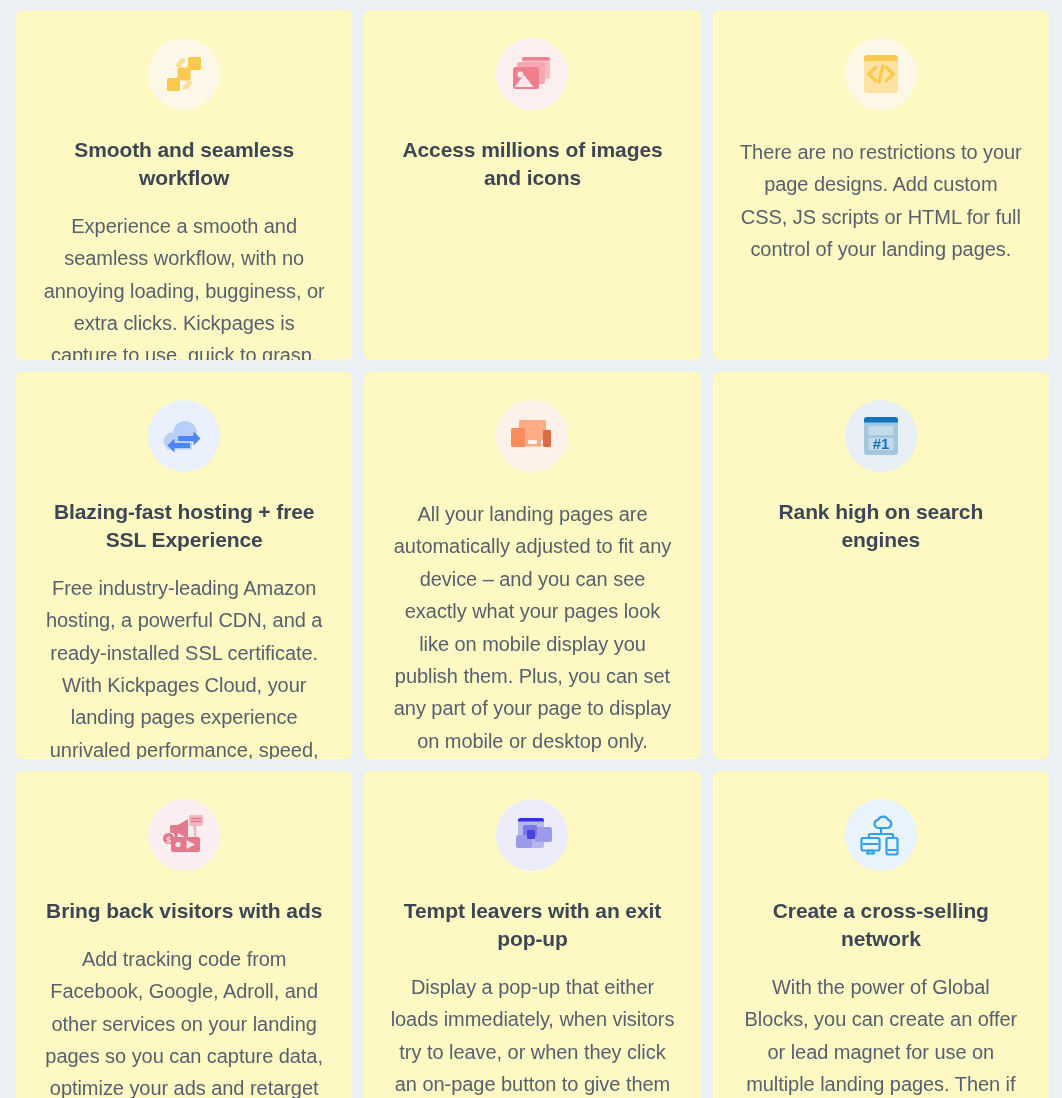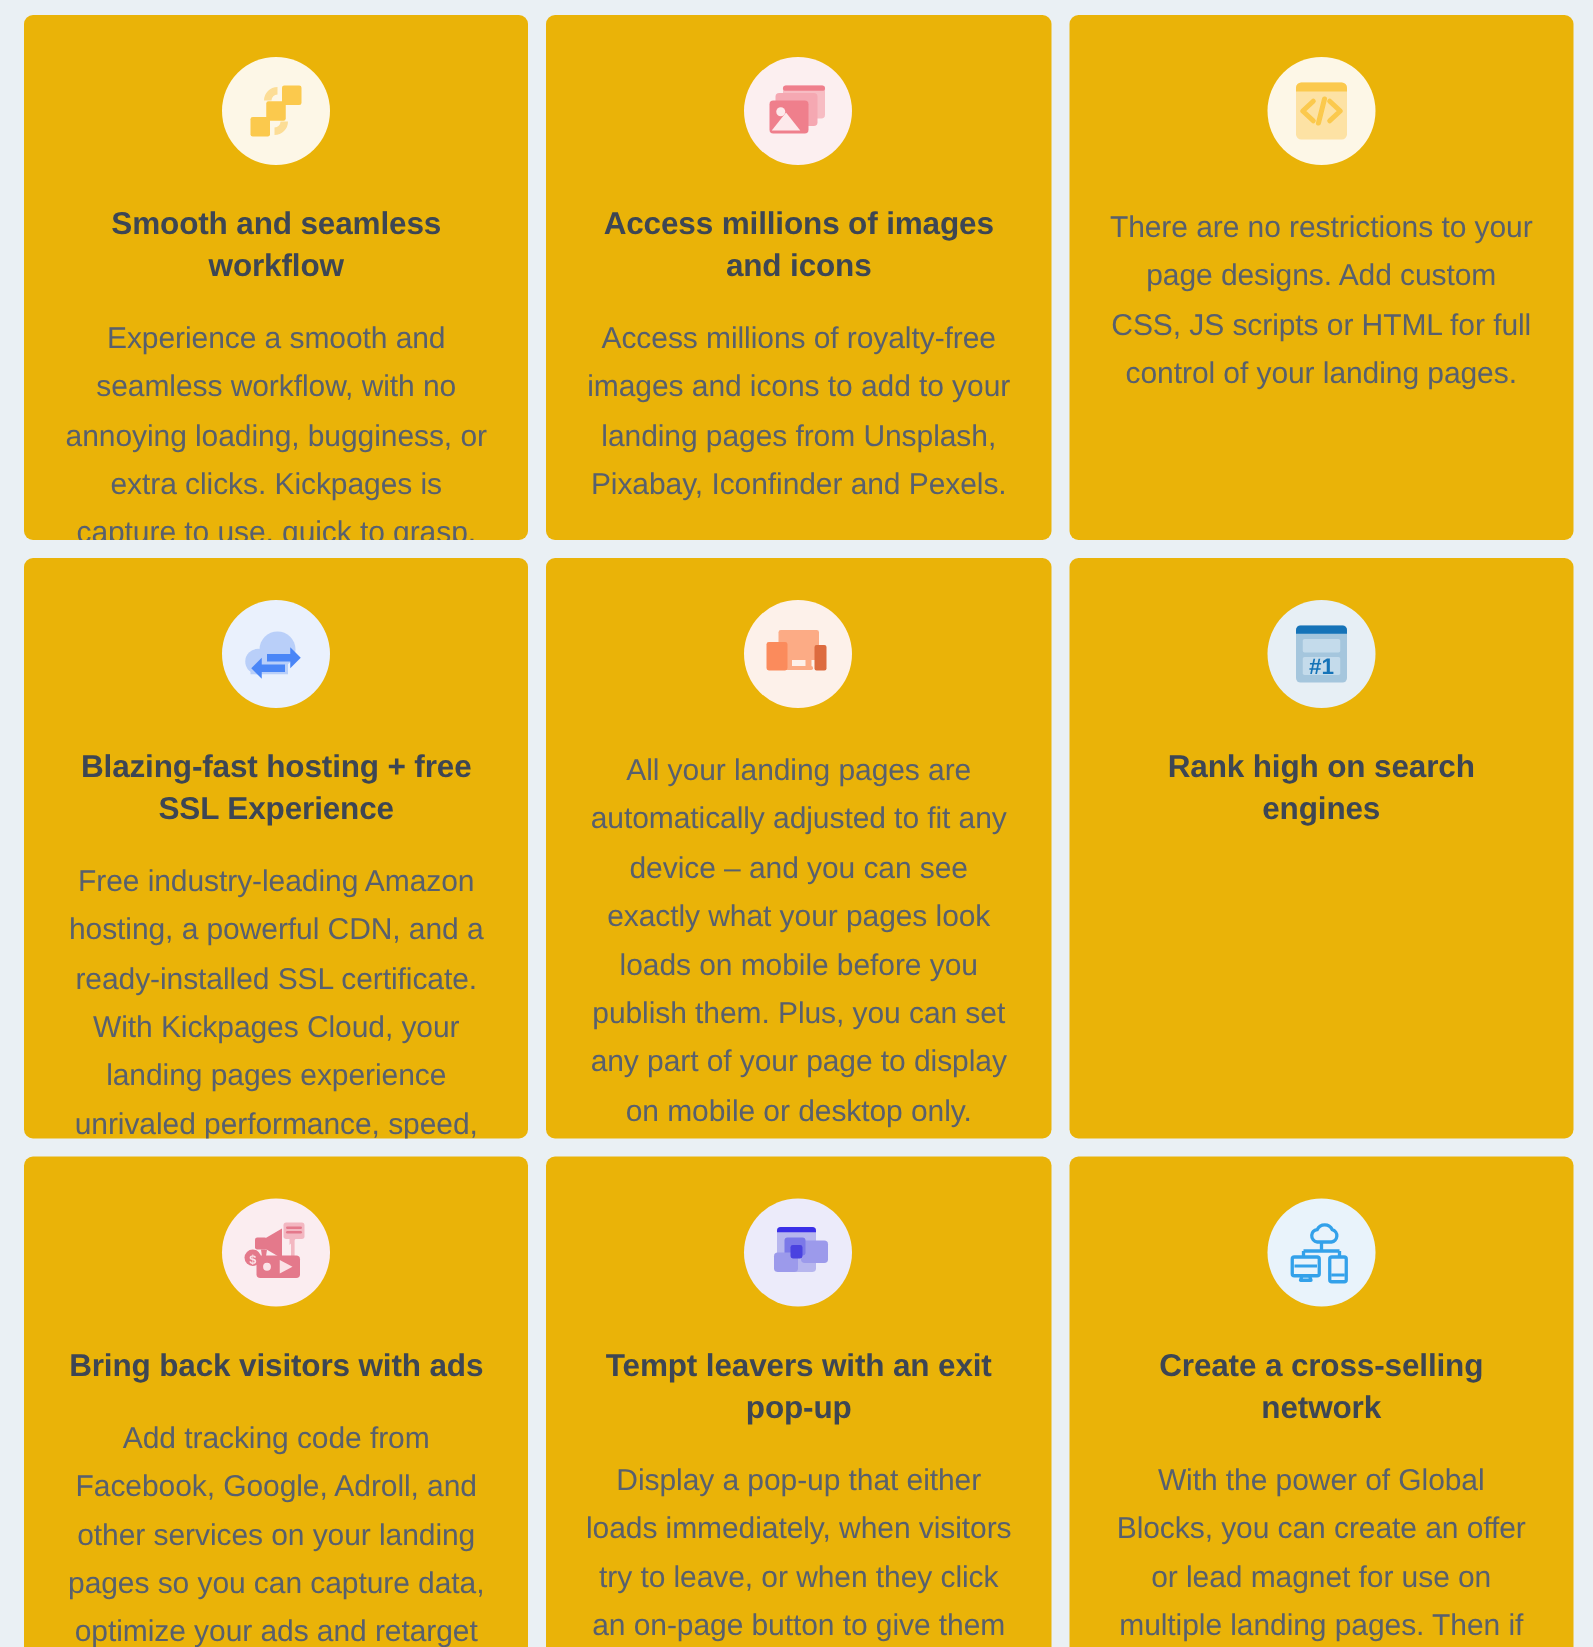--- a/index.html
+++ b/index.html
@@ -16,21 +16,21 @@
     display: grid;
     grid-template-columns: repeat(3, 1fr);
     grid-template-rows: 350px 387px 361px;
     column-gap: 12px;
     row-gap: 12px;
     padding: 10px 13px 0 16px;
     width: 1062px;
   }
 
   .card {
-    background: #eab308;
+    background: #fef9c3;
     border-radius: 6px;
     padding: 28px 26px 20px 26px;
     display: flex;
     flex-direction: column;
     align-items: center;
     overflow: hidden;
   }
 
   .icon-wrap {
     width: 72px;
@@ -99,21 +99,20 @@
       <svg width="44" height="40" viewBox="0 0 44 40">
         <rect x="12" y="3" width="28" height="22" rx="2.5" fill="#f7bcc3"></rect>
         <rect x="12" y="3" width="28" height="3.5" rx="1.8" fill="#ef7f8c"></rect>
         <rect x="7" y="8" width="28" height="22" rx="2.5" fill="#f5a8b2"></rect>
         <rect x="3" y="13" width="26" height="22" rx="2.5" fill="#ef7f8c"></rect>
         <circle cx="10.5" cy="20.5" r="3" fill="#fde9eb"></circle>
         <path d="M4.5 33 L14 21 L23.5 33 Z" fill="#fde9eb"></path>
       </svg>
     </div>
     <div class="card-title">Access millions of images and icons</div>
-    <div class="card-body">Access millions of royalty-free images and icons to add to your landing pages from Unsplash, Pixabay, Iconfinder and Pexels.</div>
   </div>
 
   <div class="card">
     <div class="icon-wrap tint-amber">
       <svg width="40" height="44" viewBox="0 0 40 44">
         <rect x="3" y="3" width="34" height="38" rx="3.5" fill="#fde2a4"></rect>
         <path d="M3 6.5 A3.5 3.5 0 0 1 6.5 3 L33.5 3 A3.5 3.5 0 0 1 37 6.5 L37 9 L3 9 Z" fill="#fbc94d"></path>
         <path d="M14.5 15.5 L7.5 22 L14.5 28.5" fill="none" stroke="#fbc94d" stroke-width="3.4" stroke-linejoin="round" stroke-linecap="round"></path>
         <path d="M25.5 15.5 L32.5 22 L25.5 28.5" fill="none" stroke="#fbc94d" stroke-width="3.4" stroke-linejoin="round" stroke-linecap="round"></path>
         <line x1="22" y1="14" x2="18" y2="30" stroke="#fbc94d" stroke-width="3.4" stroke-linecap="round"></line>
@@ -142,21 +141,21 @@
     <div class="icon-wrap tint-peach">
       <svg width="44" height="34" viewBox="0 0 44 34">
         <rect x="9" y="1" width="27" height="20" rx="1.6" fill="#fcab85"></rect>
         <rect x="14" y="21" width="4" height="4" fill="#fcab85"></rect>
         <rect x="27" y="21" width="4" height="4" fill="#fcab85"></rect>
         <rect x="13" y="25" width="19" height="2.6" rx="1.1" fill="#fcab85"></rect>
         <rect x="1" y="9" width="14" height="19" rx="1.6" fill="#fb8b5c"></rect>
         <rect x="33" y="11" width="8" height="17" rx="1.4" fill="#dd6b3f"></rect>
       </svg>
     </div>
-    <div class="card-body">All your landing pages are automatically adjusted to fit any device – and you can see exactly what your pages look loads on mobile before you publish them. Plus, you can set any part of your page to display on mobile or desktop only.</div>
+    <div class="card-body">All your landing pages are automatically adjusted to fit any device – and you can see exactly what your pages look like on mobile display you publish them. Plus, you can set any part of your page to display on mobile or desktop only.</div>
   </div>
 
   <div class="card">
     <div class="icon-wrap tint-steel">
       <svg width="38" height="42" viewBox="0 0 38 42">
         <rect x="2" y="2" width="34" height="38" rx="3" fill="#a5c6dd"></rect>
         <path d="M2 5 A3 3 0 0 1 5 2 L33 2 A3 3 0 0 1 36 5 L36 7.5 L2 7.5 Z" fill="#1573b8"></path>
         <rect x="6.5" y="11" width="25" height="9" rx="1.2" fill="#c4dbeb"></rect>
         <rect x="6.5" y="23" width="25" height="12" rx="1.2" fill="#c4dbeb"></rect>
         <text x="19" y="34" font-family="'Liberation Sans', sans-serif" font-size="15" font-weight="bold" fill="#1573b8" text-anchor="middle">#1</text>

